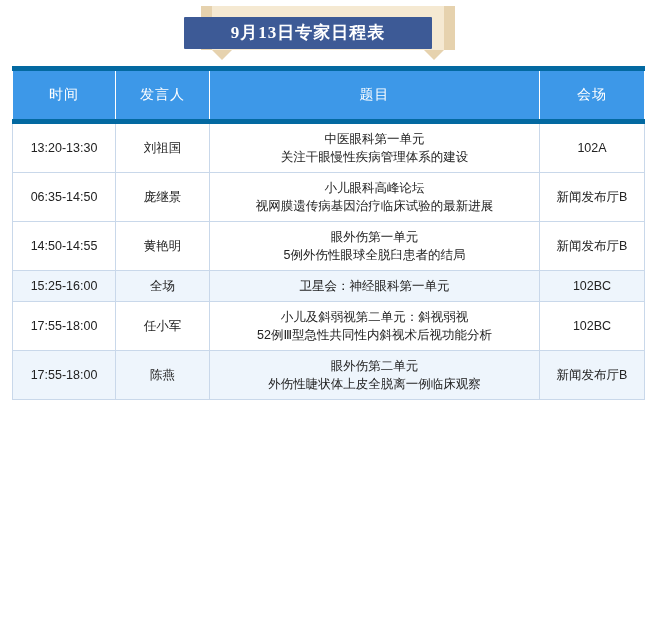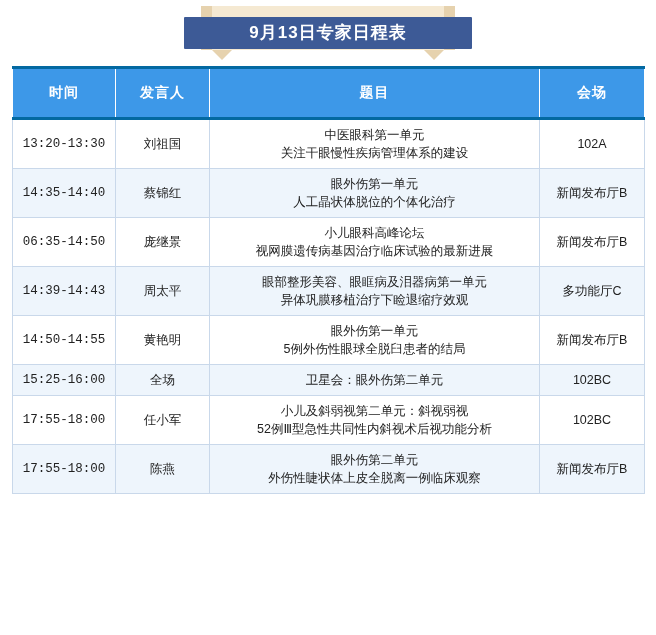--- a/index.html
+++ b/index.html
@@ -69,27 +69,28 @@
     width: 0;
     height: 0;
     border-left: 10px solid transparent;
     border-right: 10px solid transparent;
     border-top: 10px solid #e6d2ae;
   }
   .title-bar {
     position: absolute;
     left: 184px;
     top: 17px;
-    width: 288px;
+    width: 248px;
     height: 32px;
     background: #3d5a96;
     display: flex;
     align-items: center;
     justify-content: center;
     border-radius: 1px;
+    font-family: Liberation Serif, serif;
   }
   .title-text {
     color: #ffffff;
     font-size: 17px;
     font-weight: bold;
     letter-spacing: 1px;
     line-height: 32px;
   }
 
   
@@ -107,44 +108,44 @@
   table.schedule th,
   table.schedule td {
     border: 1px solid #c9d8ea;
     text-align: center;
     vertical-align: middle;
   }
   table.schedule thead th {
     background: #3d98e8;
     color: #ffffff;
     font-size: 14px;
-    font-weight: bold;
+    font-weight: normal;
     height: 46px;
     letter-spacing: 1px;
-    border: 3px solid #0369a1;
+    border: 5px solid #0369a1;
   }
   table.schedule thead th.sep {
     border-left: 1px solid #ffffff;
     border-right: 1px solid #ffffff;
   }
   col.c-time { width: 103px; }
   col.c-speaker { width: 94px; }
   col.c-topic { width: 330px; }
   col.c-venue { width: 105px; }
 
   table.schedule tbody td {
     font-size: 12.5px;
     color: #222222;
     padding: 6px 4px;
     line-height: 18px;
   }
   tbody tr.row-even td { background: #eef5fc; }
   tbody tr.row-odd td { background: #ffffff; }
 
-  td.time-cell { font-size: 13px; font-family: Liberation Mono, monospace; }
+  td.time-cell { font-size: 13px; }
   td.speaker-cell { font-size: 13px; }
   td.venue-cell { font-size: 12.5px; }
   td.topic-cell { text-align: center; }
   .topic-line { display: block; }
 </style>
 </head>
 <body>
 
 <div class="page">
 
@@ -182,65 +183,47 @@
           <td class="speaker-cell">刘祖国</td>
           <td class="topic-cell">
             <span class="topic-line">中医眼科第一单元</span>
             <span class="topic-line">关注干眼慢性疾病管理体系的建设</span>
           </td>
           <td class="venue-cell">102A</td>
         </tr>
 
 
 
-        <tr class="row-even">
-          <td class="time-cell">14:35-14:40</td>
-          <td class="speaker-cell">蔡锦红</td>
-          <td class="topic-cell">
-            <span class="topic-line">眼外伤第一单元</span>
-            <span class="topic-line">人工晶状体脱位的个体化治疗</span>
-          </td>
-          <td class="venue-cell">新闻发布厅B</td>
-        </tr>
 
         <tr class="row-odd">
           <td class="time-cell">06:35-14:50</td>
           <td class="speaker-cell">庞继景</td>
           <td class="topic-cell">
             <span class="topic-line">小儿眼科高峰论坛</span>
             <span class="topic-line">视网膜遗传病基因治疗临床试验的最新进展</span>
           </td>
           <td class="venue-cell">新闻发布厅B</td>
         </tr>
 
-        <tr class="row-even">
-          <td class="time-cell">14:39-14:43</td>
-          <td class="speaker-cell">周太平</td>
-          <td class="topic-cell">
-            <span class="topic-line">眼部整形美容、眼眶病及泪器病第一单元</span>
-            <span class="topic-line">异体巩膜移植治疗下睑退缩疗效观</span>
-          </td>
-          <td class="venue-cell">多功能厅C</td>
-        </tr>
 
         <tr class="row-odd">
           <td class="time-cell">14:50-14:55</td>
           <td class="speaker-cell">黄艳明</td>
           <td class="topic-cell">
             <span class="topic-line">眼外伤第一单元</span>
             <span class="topic-line">5例外伤性眼球全脱臼患者的结局</span>
           </td>
           <td class="venue-cell">新闻发布厅B</td>
         </tr>
 
         <tr class="row-even">
           <td class="time-cell">15:25-16:00</td>
           <td class="speaker-cell">全场</td>
           <td class="topic-cell">
-            <span class="topic-line">卫星会：眼外伤第二单元</span>
+            <span class="topic-line">卫星会：神经眼科第一单元</span>
           </td>
           <td class="venue-cell">102BC</td>
         </tr>
 
         <tr class="row-odd">
           <td class="time-cell">17:55-18:00</td>
           <td class="speaker-cell">任小军</td>
           <td class="topic-cell">
             <span class="topic-line">小儿及斜弱视第二单元：斜视弱视</span>
             <span class="topic-line">52例Ⅲ型急性共同性内斜视术后视功能分析</span>

